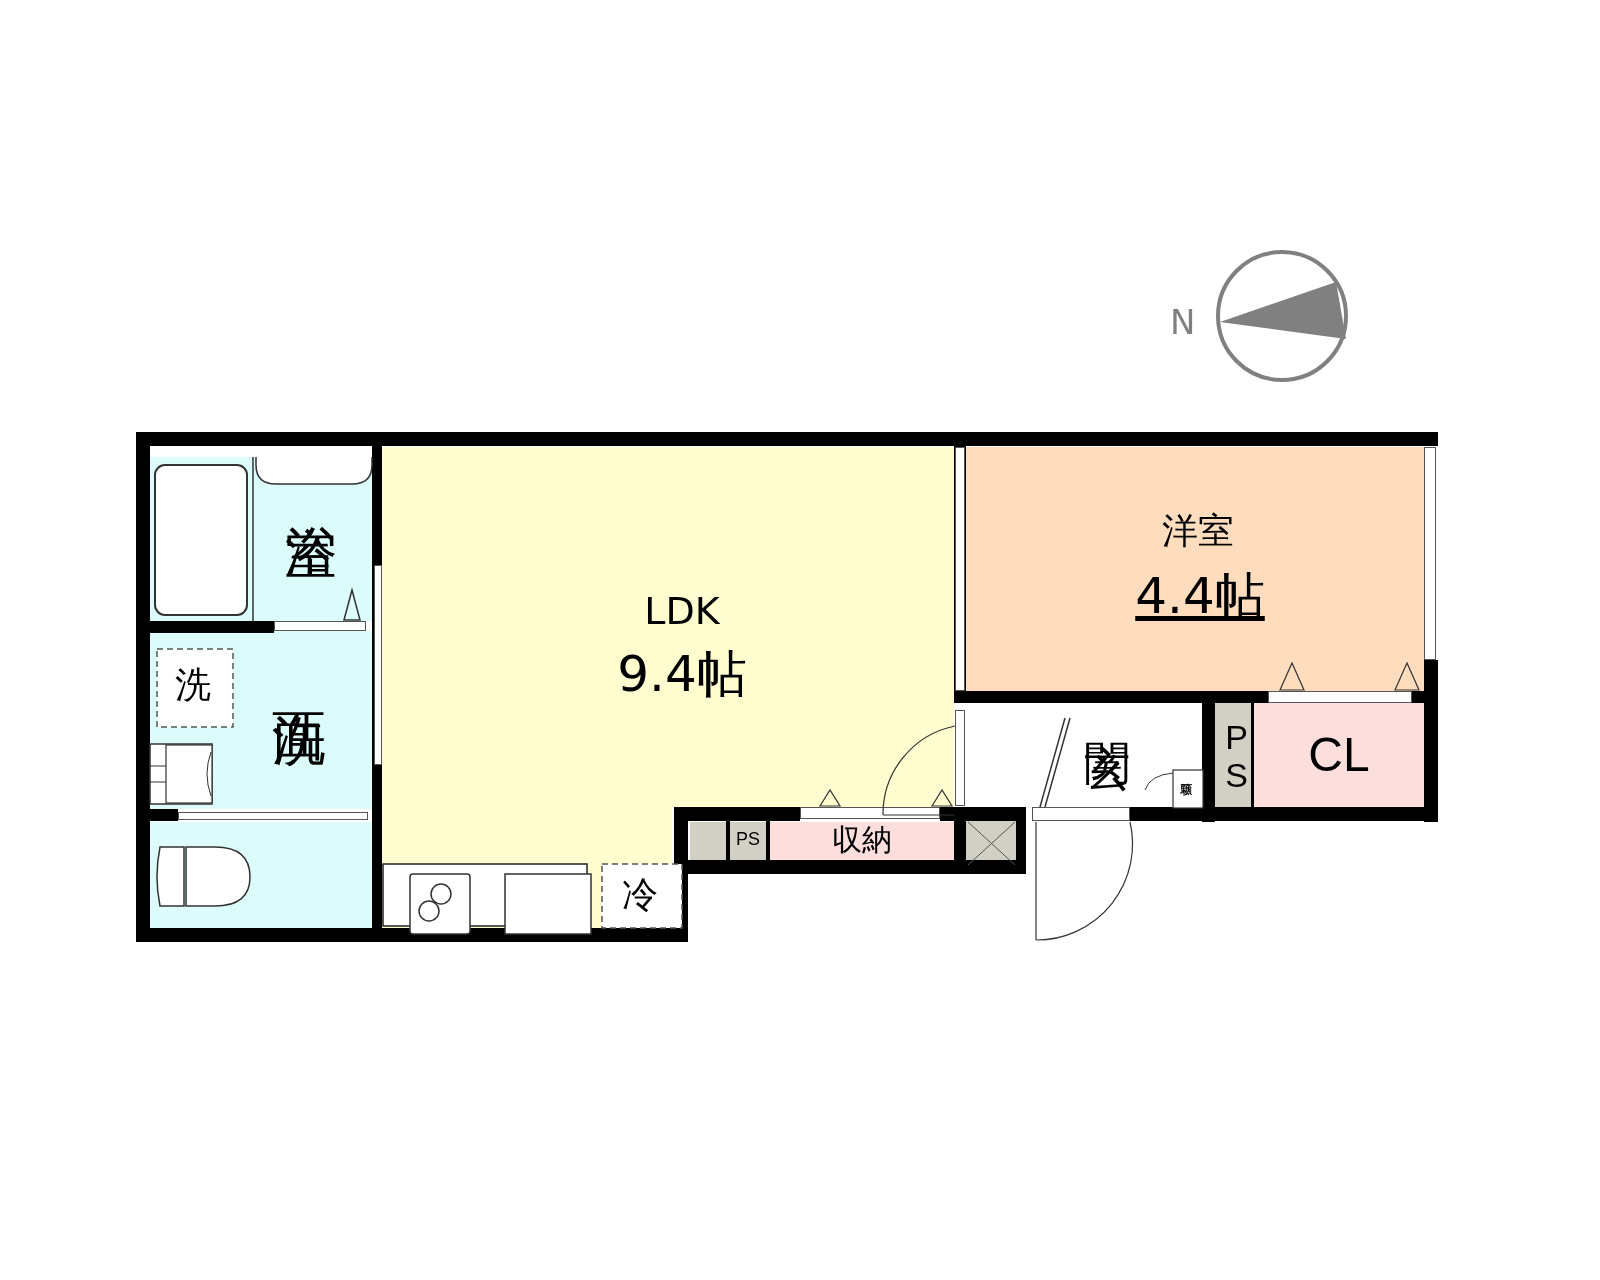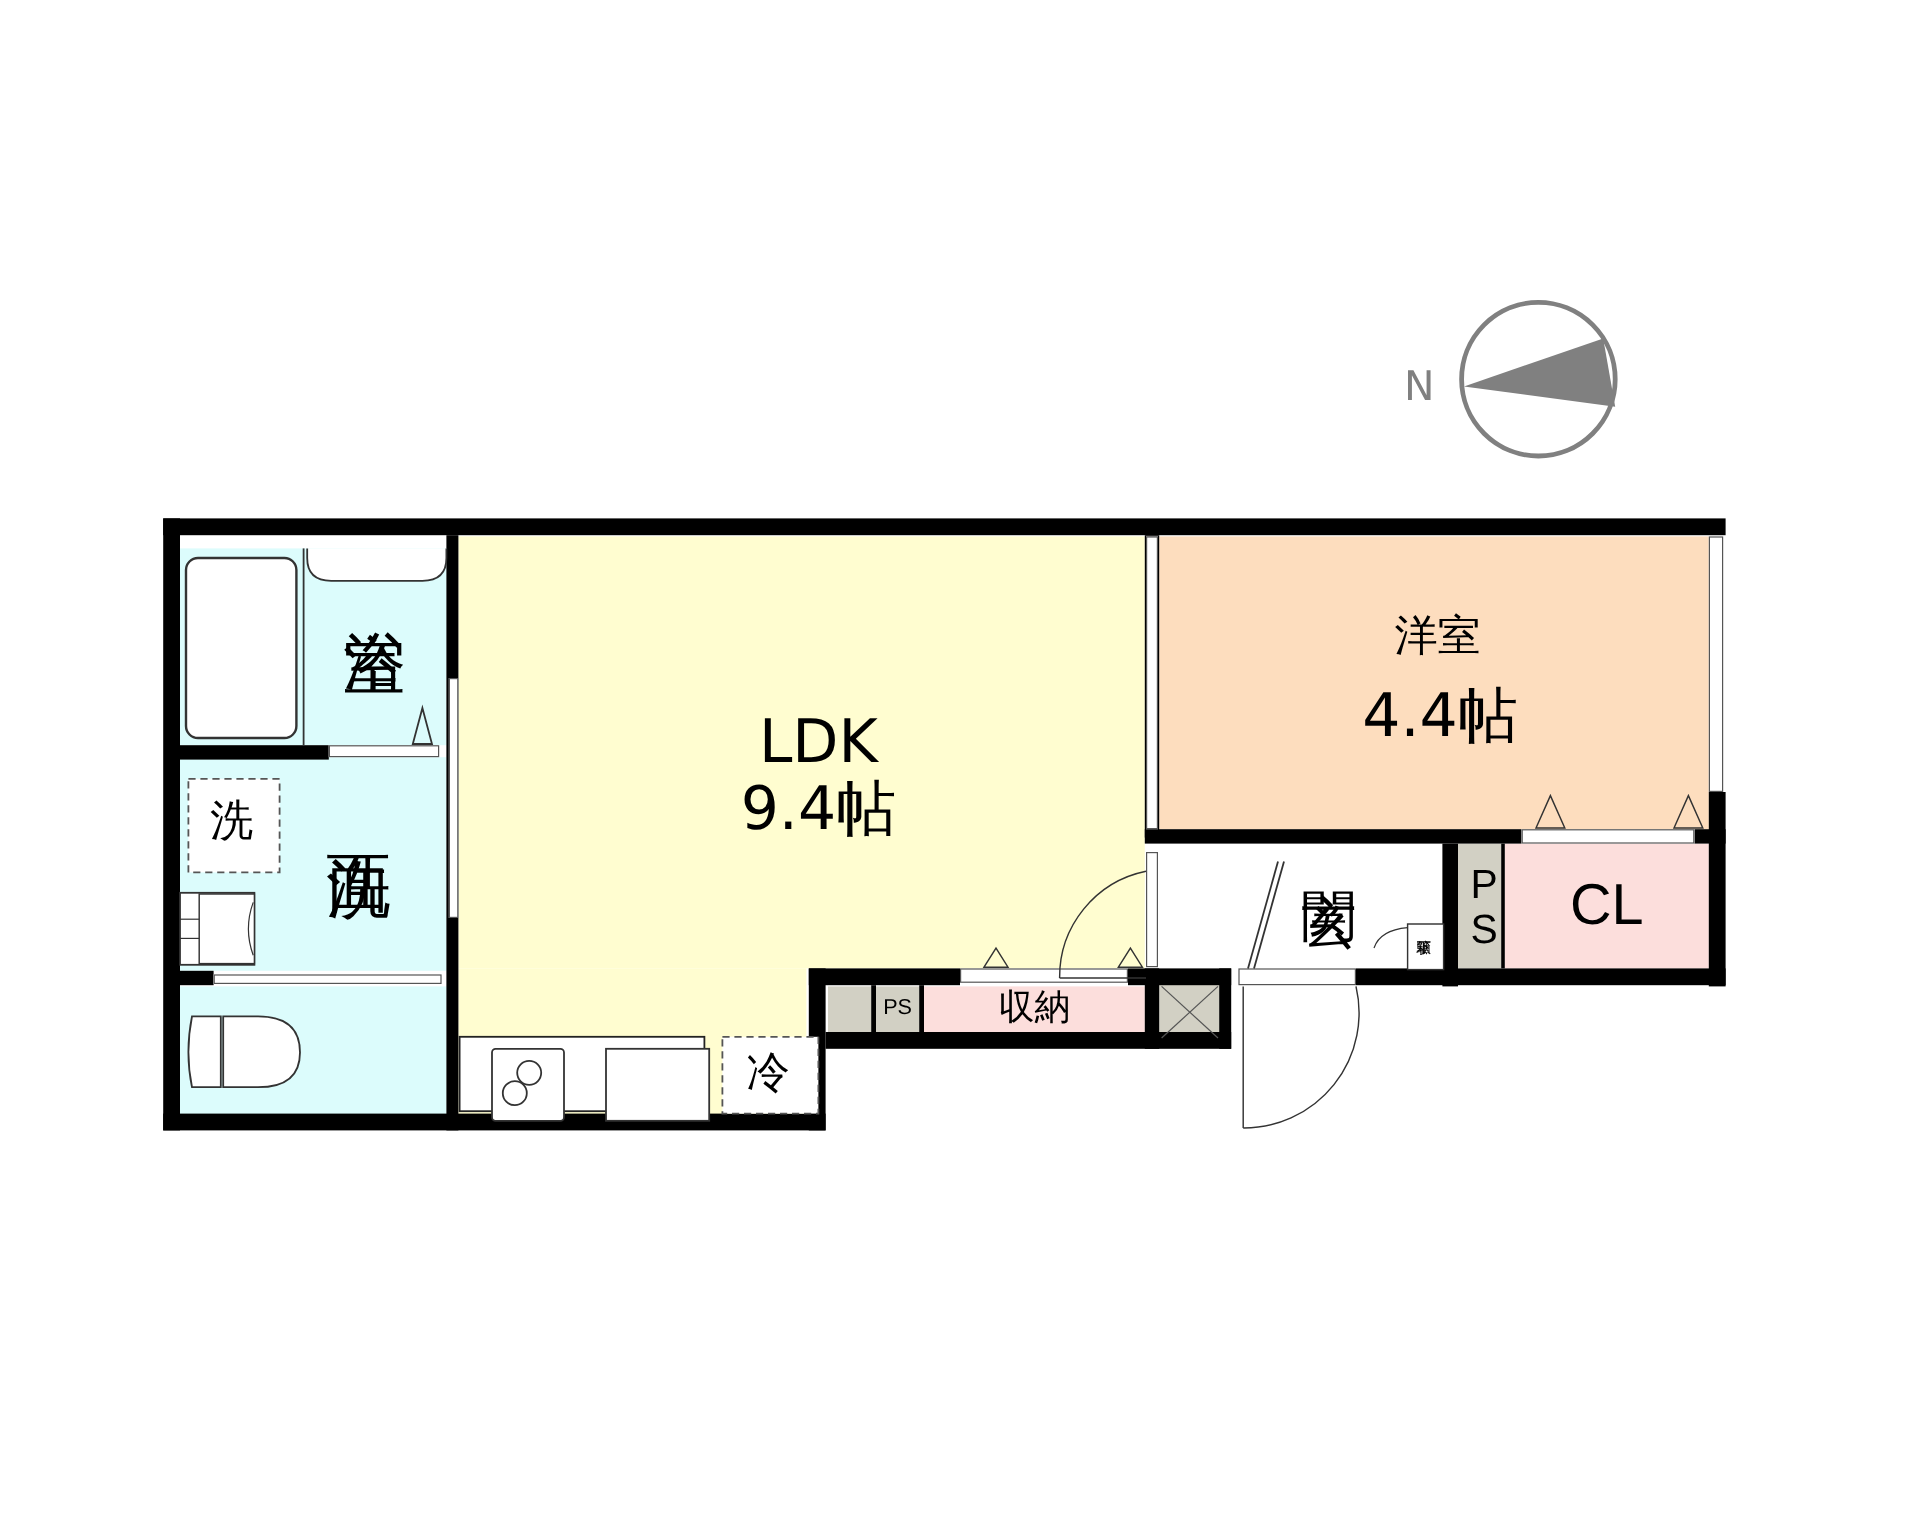--- a/index.html
+++ b/index.html
@@ -109,23 +109,23 @@
   <line x1="1036" y1="822" x2="1036" y2="940" stroke="#333" stroke-width="1.2"></line>
   <path d="M1130 822 A96 96 0 0 1 1036 940" fill="none" stroke="#333" stroke-width="1.2"></path>
 
   <polygon points="1280,690 1292,663 1304,690" fill="none" stroke="#333" stroke-width="1.2"></polygon>
   <polygon points="1395,690 1407,663 1419,690" fill="none" stroke="#333" stroke-width="1.2"></polygon>
 </svg>
 
 <div class="lbl vert" style="left:284px;top:484px;font-size:52px;">浴室</div>
 <div class="lbl" style="left:175px;top:666px;font-size:36px;">洗</div>
 <div class="lbl vert" style="left:270px;top:670px;font-size:54px;">洗面</div>
-<div class="lbl" style="left:612px;top:592px;font-size:50px;width:140px;">LDK</div>
+<div class="lbl" style="left:612px;top:592px;font-size:38px;width:140px;">LDK</div>
 <div class="lbl" style="left:602px;top:648px;font-size:50px;width:160px;">9.4帖</div>
 <div class="lbl" style="left:622px;top:876px;font-size:36px;">冷</div>
 <div class="lbl" style="left:1128px;top:512px;font-size:36px;width:140px;">洋室</div>
-<div class="lbl" style="left:1120px;top:570px;font-size:50px;width:160px;">4.4帖</div>
+<div class="lbl" style="left:1120px;top:570px;font-size:50px;width:160px;text-decoration:underline;">4.4帖</div>
 <div class="lbl vert" style="left:1084px;top:706px;font-size:46px;">玄関</div>
 <div class="lbl vert" style="left:1180px;top:774px;font-size:12px;">下駄箱</div>
 <div class="lbl vert" style="left:1218px;top:718px;font-size:34px;font-family:'Liberation Sans',sans-serif;">PS</div>
 <div class="lbl" style="left:1294px;top:730px;font-size:48px;width:90px;font-family:'Liberation Sans',sans-serif;">CL</div>
 <div class="lbl" style="left:731px;top:830px;font-size:18px;width:34px;font-family:'Liberation Sans',sans-serif;">PS</div>
 <div class="lbl" style="left:790px;top:824px;font-size:30px;width:144px;">収納</div>
 
 </body></html>

